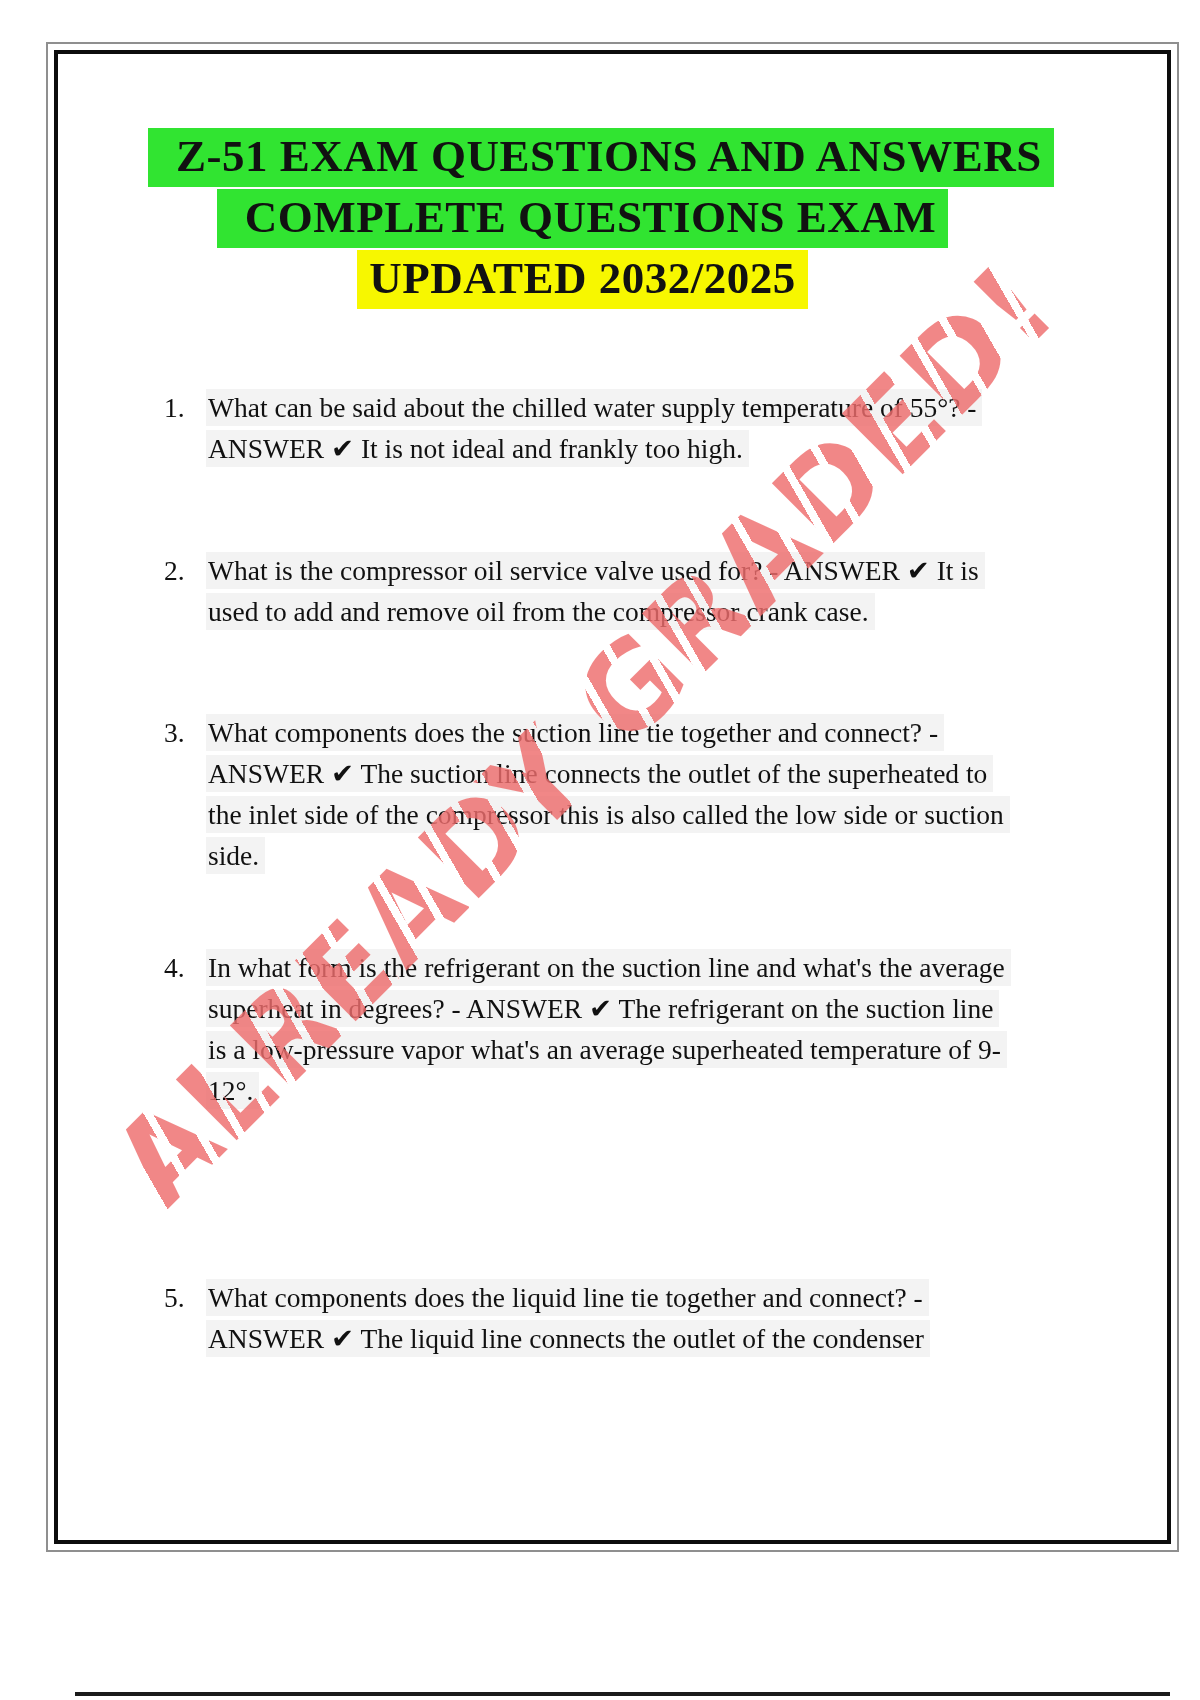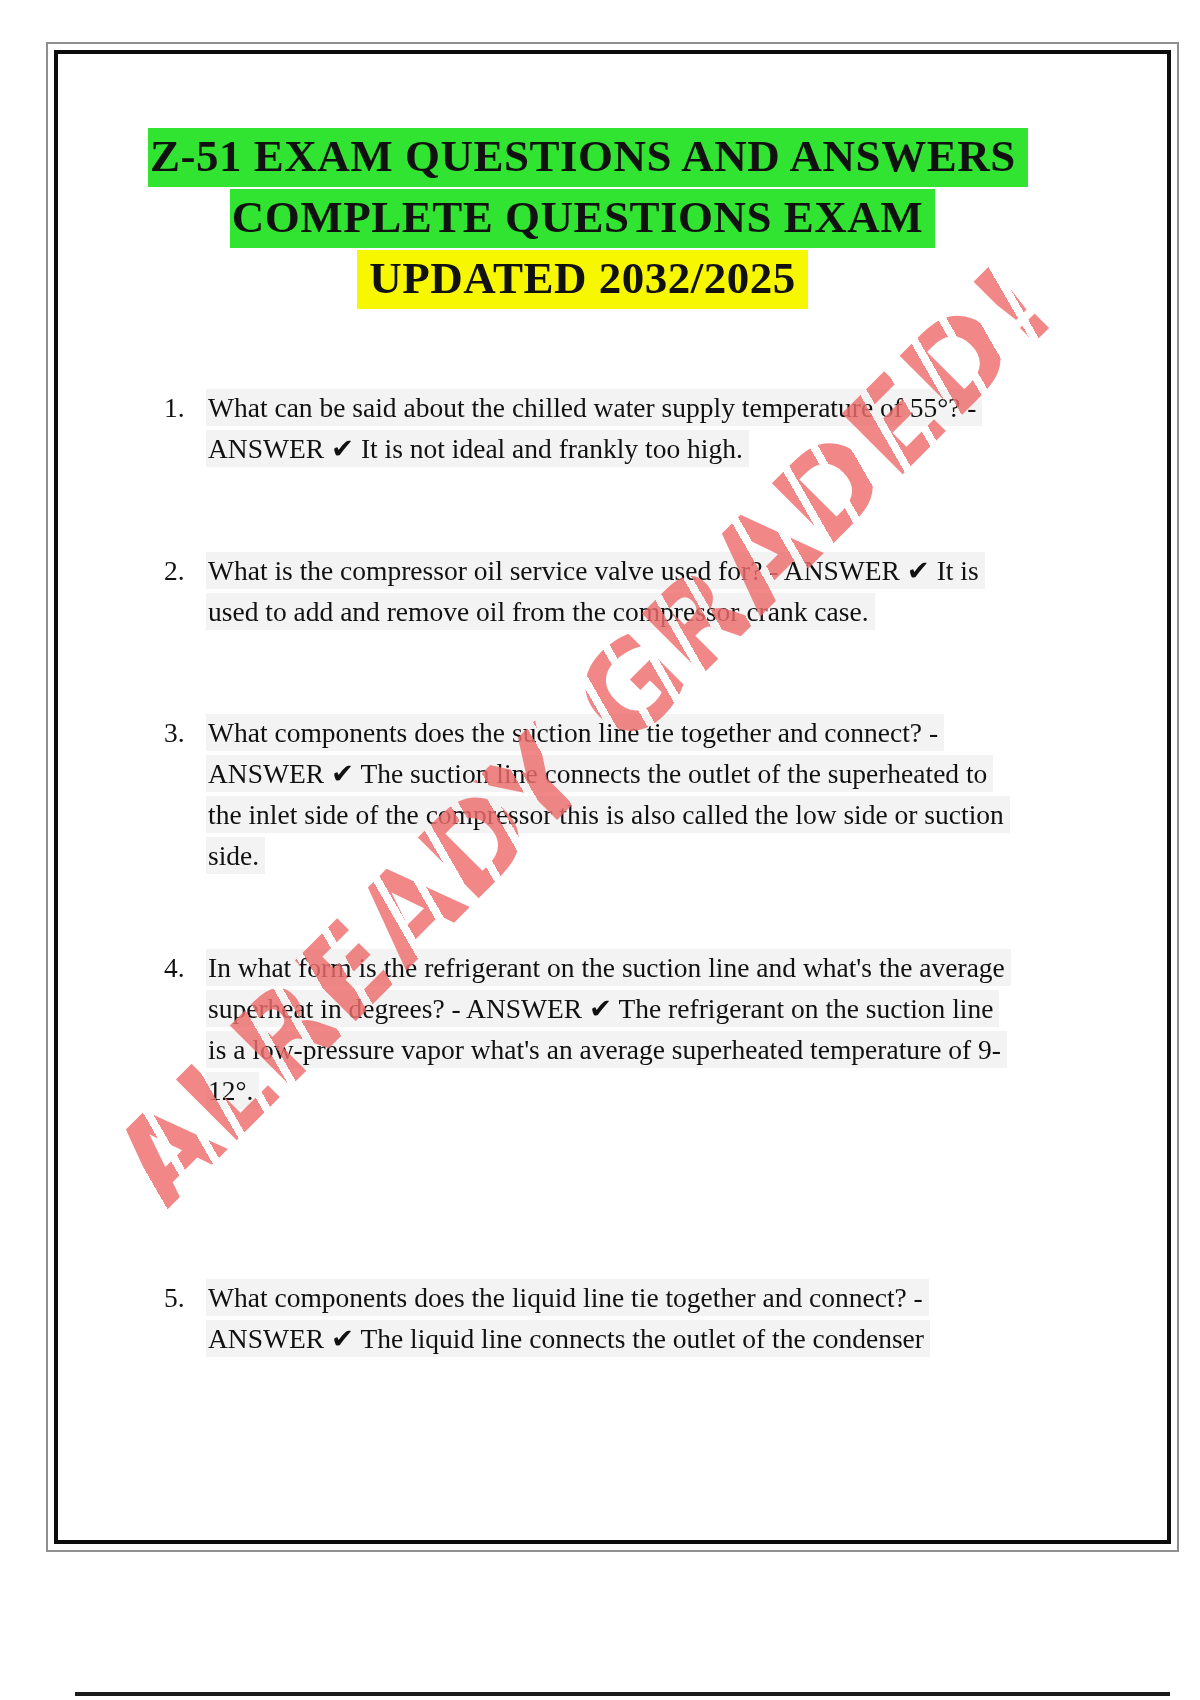--- a/index.html
+++ b/index.html
@@ -43,21 +43,21 @@
     font-size:45px;
     letter-spacing:0.5px;
   }
   .title-line{
     height:61px;
     line-height:61px;
     white-space:nowrap;
   }
   .hl-green{
     background:var(--highlight-green);
-    padding:3px 12px 6px 2px;
+    padding:3px 12px 6px 28px;
   }
   .hl-yellow{
     background:var(--highlight-yellow);
     padding:3px 12px 6px 12px;
   }
   .hl-green + .hl-yellow{margin-left:2px;}
   
   .question-list{
     margin-top:78px;
     font-size:27.5px;

